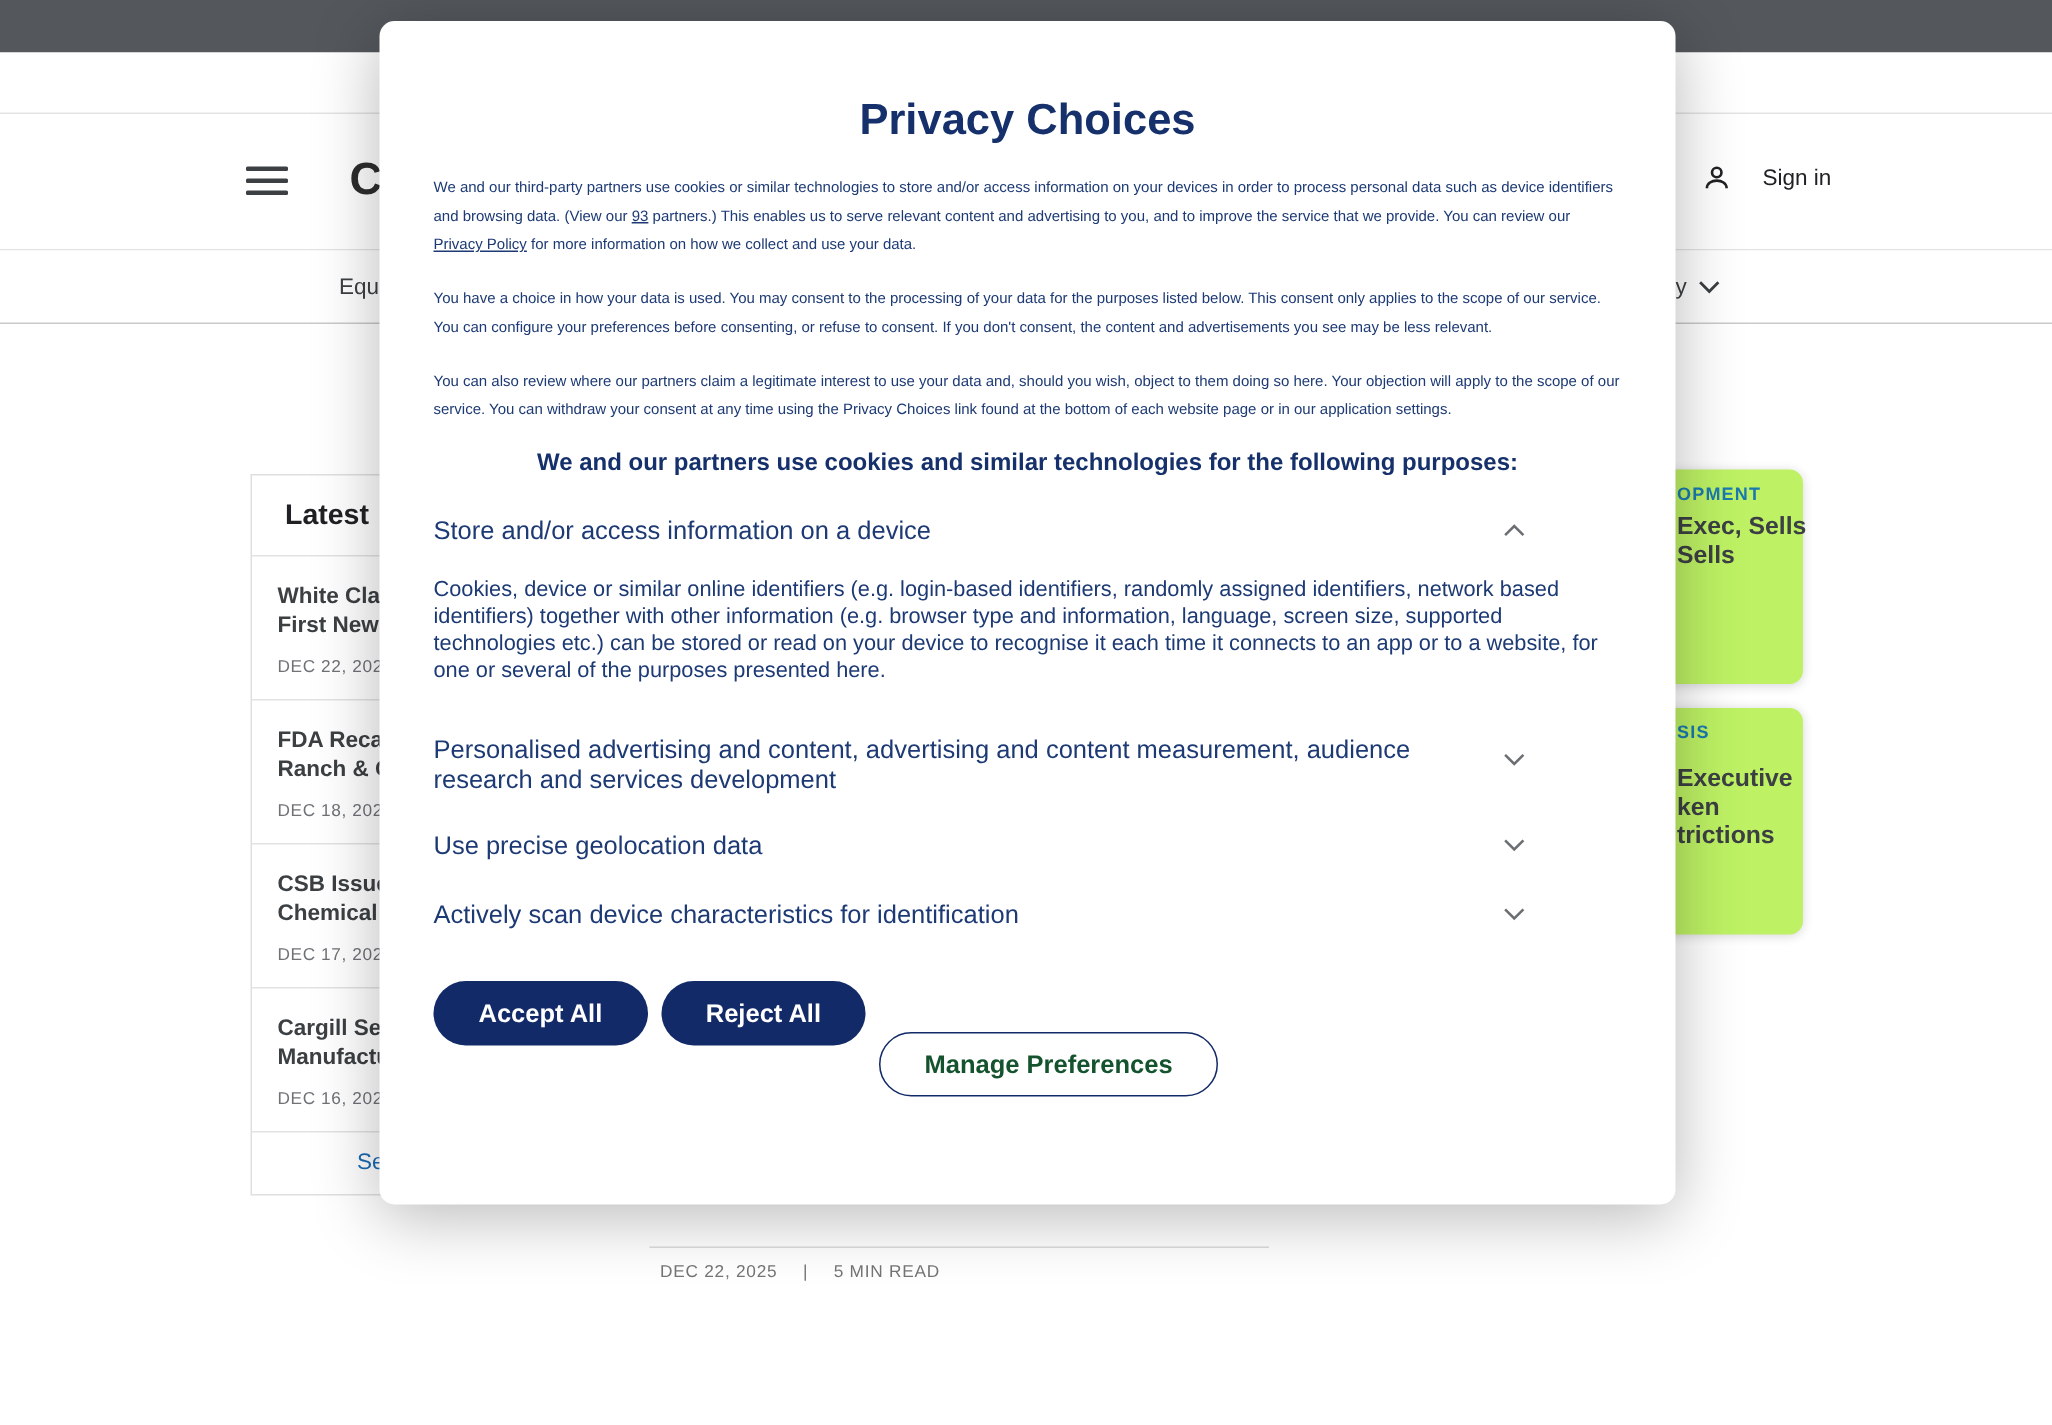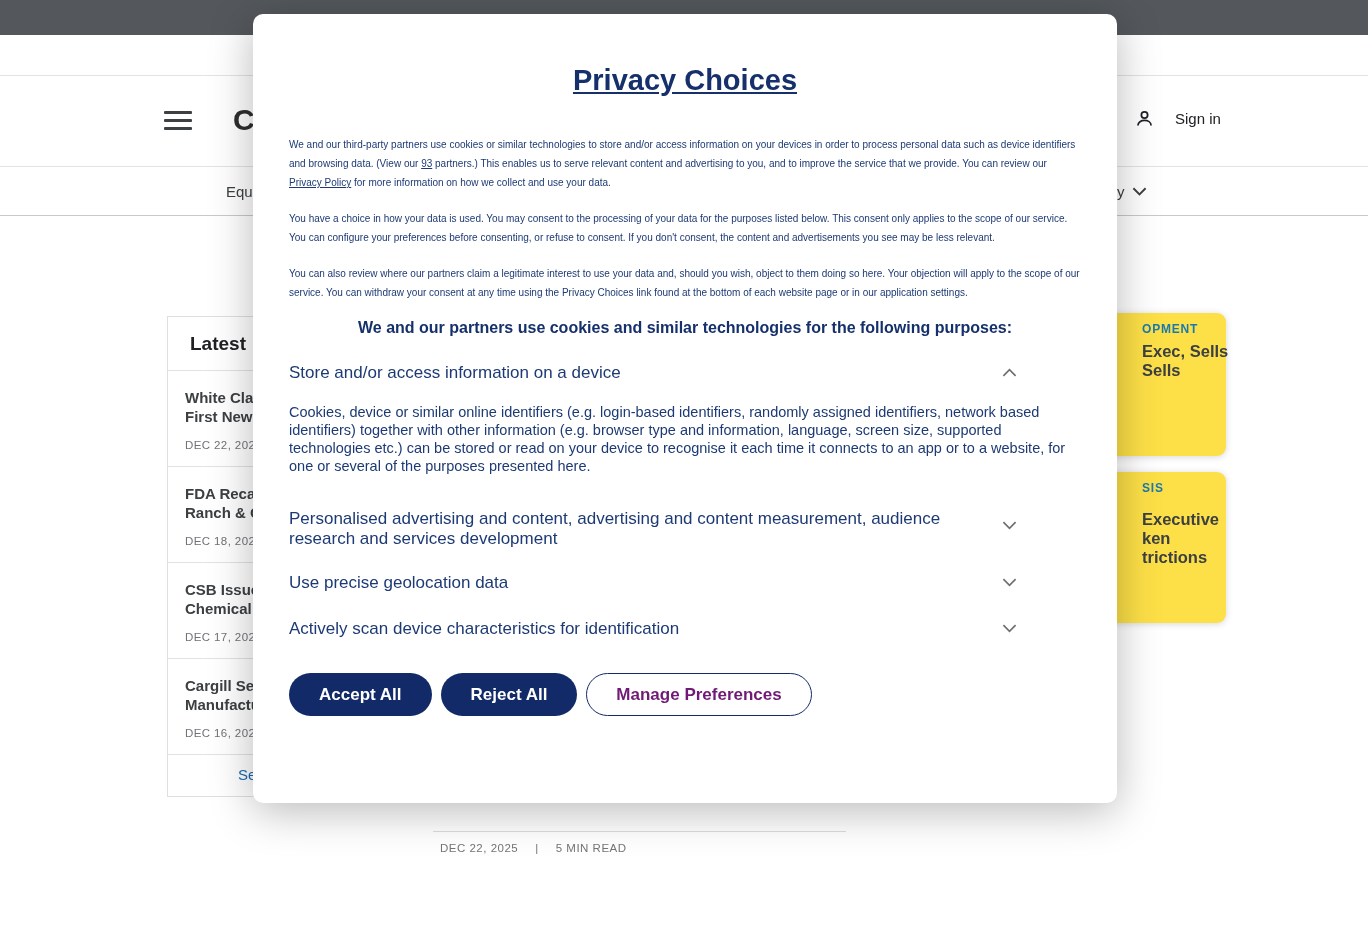--- a/index.html
+++ b/index.html
@@ -29,44 +29,44 @@
   .latest-item .t { font-size:15px; line-height:19px; font-weight:600; color:#3c4043; }
   .latest-item .d { margin-top:13px; font-size:11.5px; letter-spacing:.4px; color:#6f7377; }
   .latest-footer { padding:11px 0 12px 70px; cursor:pointer; }
   .latest-footer .see { font-size:15px; color:#1a6ab3; }
 
   
   .feat-divider { position:absolute; left:433px; top:831px; width:413px; height:1px; background:#dcdcdc; }
   .feat-meta { position:absolute; left:440px; top:842px; display:flex; gap:17px; font-size:11.5px; letter-spacing:.5px; color:#757575; }
 
   
-  .r-card { position:absolute; left:1064px; width:162px; background:#fde047; border-radius:9px; box-shadow:0 1px 7px rgba(0,0,0,.16); cursor:pointer; }
+  .r-card { position:absolute; left:1040px; width:162px; background:#bef264; border-radius:9px; box-shadow:0 1px 7px rgba(0,0,0,.16); cursor:pointer; }
   .r-card1 { top:313px; height:143px; }
   .r-card2 { top:472px; height:151px; }
   .r-card .cat { position:absolute; left:78px; top:9px; font-size:12px; font-weight:bold; letter-spacing:.8px; color:#1a7ab0; }
   .r-card .tl { position:absolute; left:78px; font-size:16.5px; line-height:19px; font-weight:600; color:#3c4043; white-space:nowrap; }
   .r-card1 .l0 { top:29px; } .r-card1 .l1 { top:48px; }
   .r-card2 .l0 { top:38px; } .r-card2 .l1 { top:57px; } .r-card2 .l2 { top:76px; }
 
   
   .dialog { position:absolute; left:253px; top:14px; width:864px; height:789px; background:#fff; border-radius:10px;
             box-shadow:0 8px 44px rgba(0,0,0,.28); padding:50px 36px 0 36px; z-index:20; color:#1d3a74; }
-  .dlg-title { font-size:29px; font-weight:bold; text-align:center; color:#15306b; margin-bottom:38px;text-decoration:underline; }
+  .dlg-title { font-size:29px; font-weight:bold; text-align:center; color:#15306b; margin-bottom:19px; }
   .dlg-p { font-size:10px; line-height:19px; margin-bottom:17px; }
   .dlg-link { color:#1d3a74; text-decoration:underline; cursor:pointer; }
   .dlg-purposes { font-size:16px; font-weight:bold; text-align:center; margin:10px 0 26px 0; color:#15306b; }
   .acc-row { position:relative; padding-right:90px; cursor:pointer; }
   .acc-title { font-size:17px; color:#1d3a74; line-height:20px; }
   .acc-chevron { position:absolute; right:64px; top:5px; }
   .acc-body { margin-top:20px; font-size:14.5px; line-height:18px; color:#1d3a74; }
   .acc-mt1 { margin-top:34px; } .acc-mt2 { margin-top:24px; } .acc-mt3 { margin-top:26px; }
   .dlg-buttons { margin-top:34px; display:flex; gap:9px; }
   .btn { height:43px; border-radius:22px; font-family:"Liberation Sans",sans-serif; font-size:17px; font-weight:bold; cursor:pointer; }
   .btn-solid { background:#132a68; color:#fff; border:none; padding:0 30px; }
-  .btn-outline { background:#fff; color:#701a75; border:1.5px solid #132a68; padding:0 29px; }
+  .btn-outline { background:#fff; color:#14532d; border:1.5px solid #132a68; padding:0 29px;margin-top:34px; }
 
   svg { display:block; }
 </style>
 </head>
 <body>
 
 <div class="page">
 
   <div class="top-banner"></div>
   <div class="util-strip"></div>

